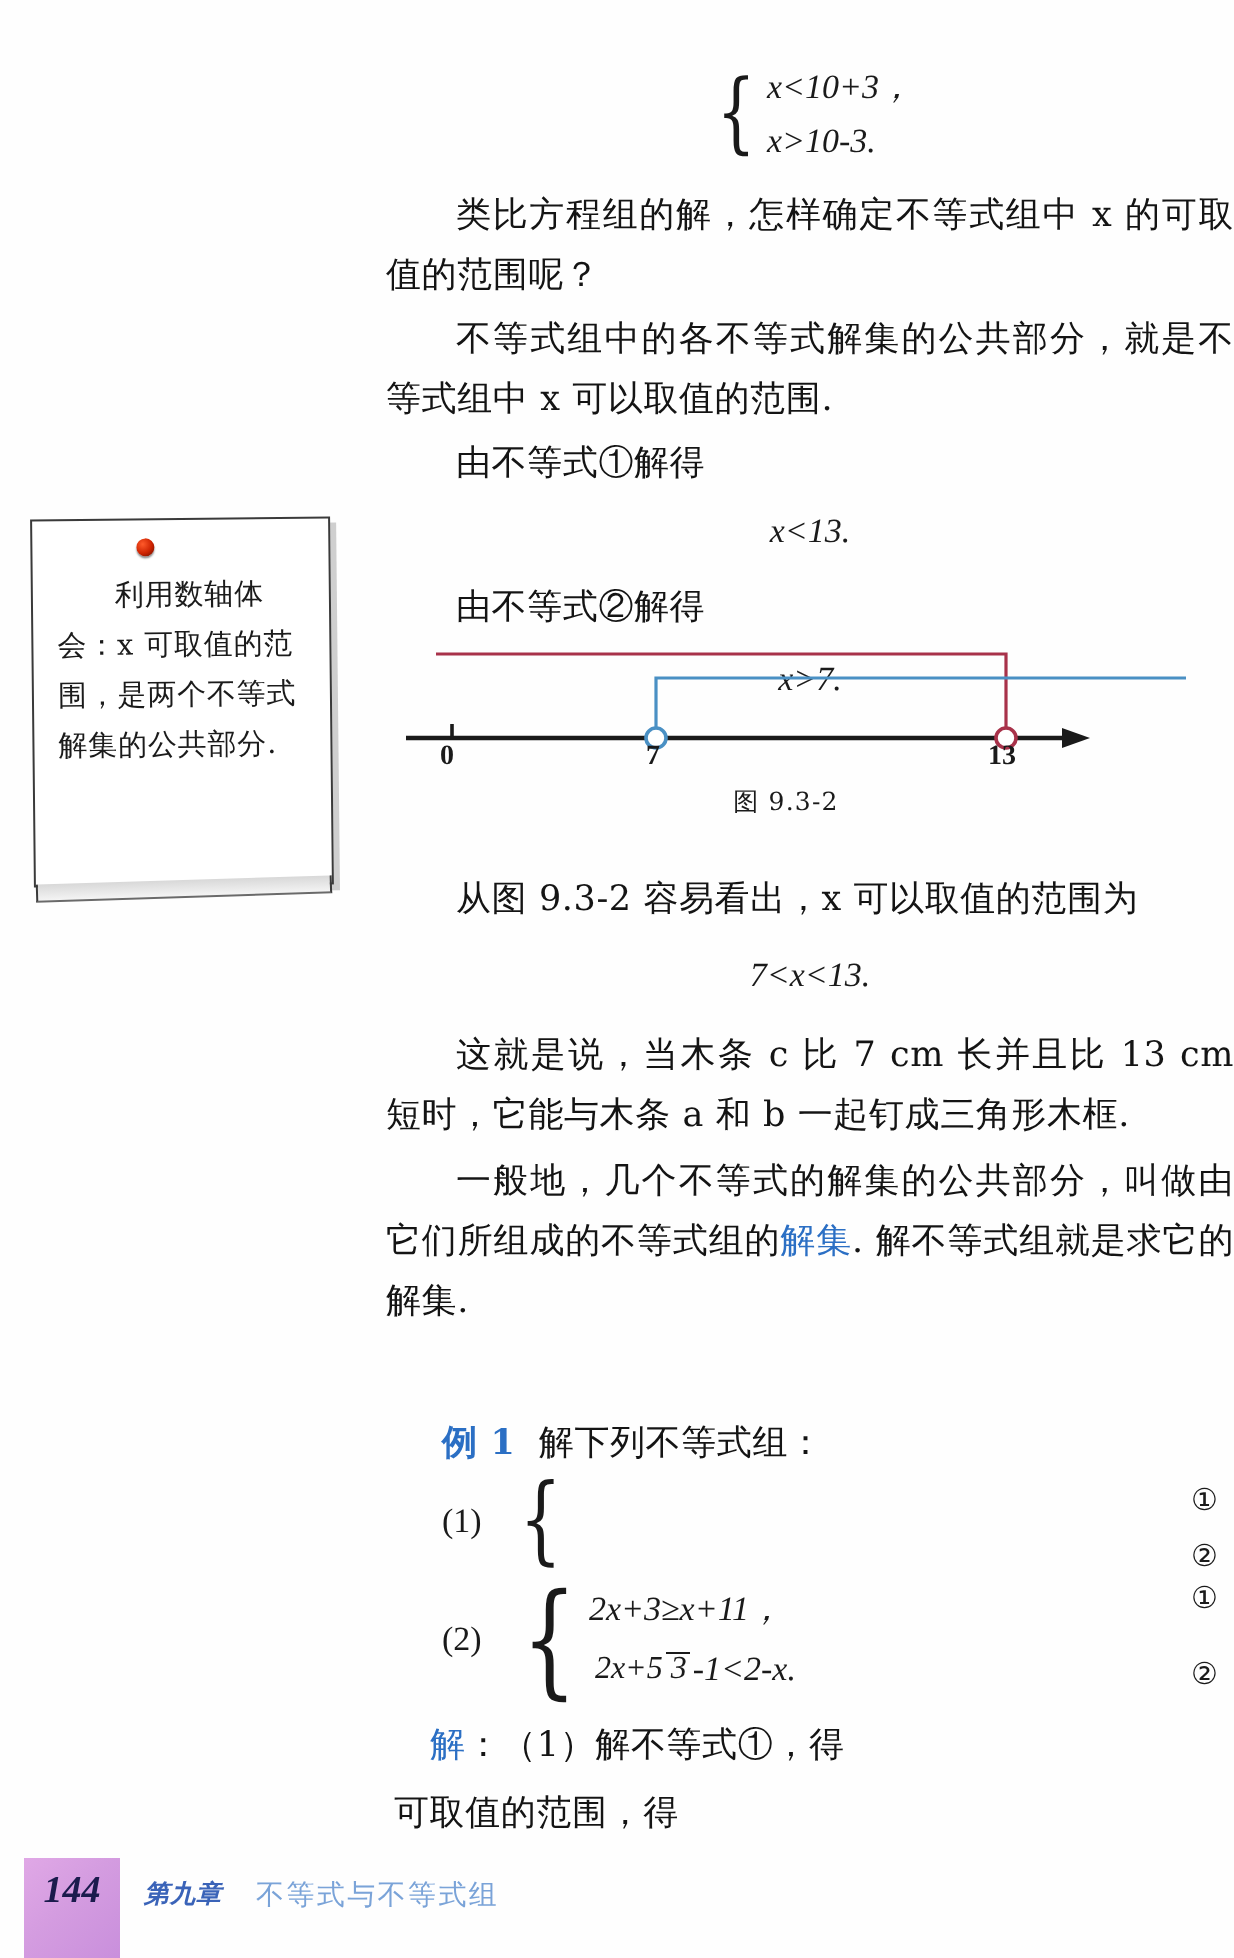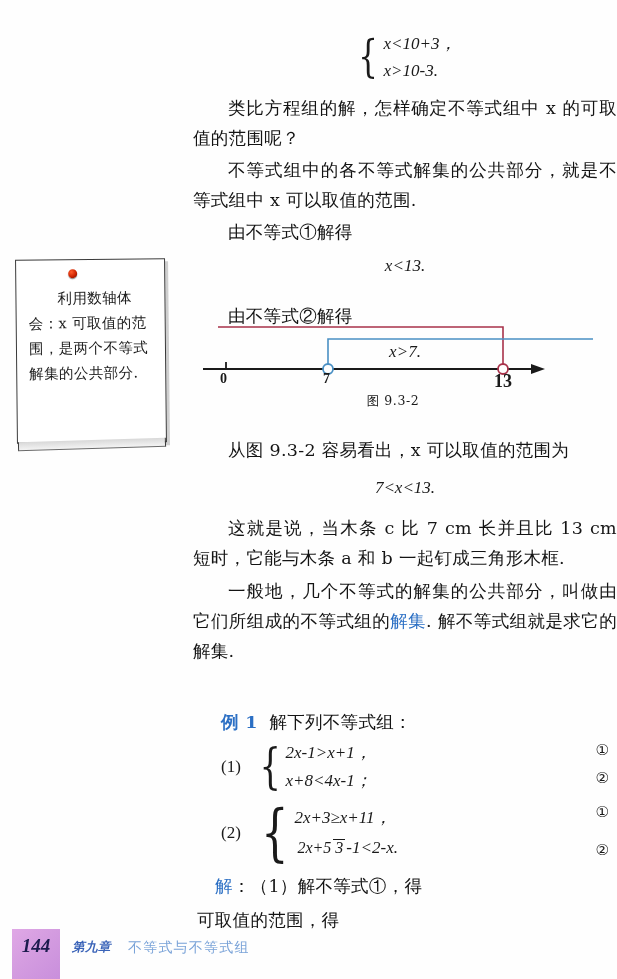--- a/index.html
+++ b/index.html
@@ -260,21 +260,21 @@
   <div class="body-col" style="top:93px;">
 
     <p class="cn para indent">类比方程组的解，怎样确定不等式组中 x 的可取值的范围呢？</p>
 
     <p class="cn para indent" style="margin-top:2px;">不等式组中的各不等式解集的公共部分，就是不等式组中 x 可以取值的范围.</p>
 
     <p class="cn para indent" style="margin-top:2px;">由不等式①解得</p>
 
     <p class="centered-eq mathital" style="margin-top:4px;">x&lt;13.</p>
 
-    <p class="cn para indent" style="margin-top:20px;">由不等式②解得</p>
+    <p class="cn para indent" style="margin-top:8px;">由不等式②解得</p>
 
     <p class="centered-eq mathital" style="margin-top:6px;">x&gt;7.</p>
   </div>
 
   <div class="note">
     <span class="note-tack"></span>
     <div class="note-inner note-indent">利用数轴体会：x 可取值的范围，是两个不等式解集的公共部分.</div>
     <span class="note-fold"></span>
   </div>
 
@@ -289,21 +289,21 @@
       <polygon points="338,49 352,54 338,59" fill="#1a1a1a"></polygon>
 
       <line x1="33" y1="47" x2="33" y2="54" stroke="#1a1a1a" stroke-width="1.8"></line>
 
       <circle cx="135" cy="54" r="5" fill="#ffffff" stroke="#4a90c4" stroke-width="1.8"></circle>
       <circle cx="310" cy="54" r="5" fill="#ffffff" stroke="#a8324a" stroke-width="1.8"></circle>
     </svg>
 
     <div style="position:absolute; left:27px; top:56px; font-family:'Liberation Serif',serif; font-weight:bold; font-size:14px;">0</div>
     <div style="position:absolute; left:130px; top:56px; font-family:'Liberation Serif',serif; font-weight:bold; font-size:14px;">7</div>
-    <div style="position:absolute; left:301px; top:56px; font-family:'Liberation Serif',serif; font-weight:bold; font-size:18px;">13</div>
+    <div style="position:absolute; left:301px; top:56px; font-family:'Liberation Serif',serif; font-weight:bold; font-size:14px;">13</div>
 
     <div class="fig-caption">图 9.3-2</div>
   </div>
 
   <div class="body-col" style="top:435px;">
     <p class="cn para indent">从图 9.3-2 容易看出，x 可以取值的范围为</p>
 
     <p class="centered-eq mathital" style="margin-top:8px;">7&lt;x&lt;13.</p>
 
     <p class="cn para indent" style="margin-top:10px;">这就是说，当木条 c 比 7 cm 长并且比 13 cm 短时，它能与木条 a 和 b 一起钉成三角形木框.</p>
@@ -314,24 +314,20 @@
   </div>
 
   <div class="body-col" style="top:676px;">
 
     <p class="cn para" style="padding-left:28px;margin-top:31px;"><span class="blue" style="font-weight:bold;">例 1</span>&nbsp;&nbsp;<span>解下列不等式组：</span></p>
 
     <div style="position:relative; margin-top:2px; padding-left:28px;">
       <div class="ex-row">
         <span class="ex-label mathrm">(1)</span>
         <span class="brace" style="font-size:48px;">{</span>
-        <span class="sys-rows" style="line-height:28px;">
-          <span class="mathital">2x-1&gt;x+1，</span>
-          <span class="mathital">x+8&lt;4x-1；</span>
-        </span>
       </div>
       <span class="rightmark" style="top:2px;">①</span>
       <span class="rightmark" style="top:30px;">②</span>
     </div>
 
     <div style="position:relative; margin-top:8px; padding-left:28px;">
       <div class="ex-row">
         <span class="ex-label mathrm">(2)</span>
         <span class="brace" style="font-size:62px;">{</span>
         <span class="sys-rows" style="line-height:30px;">

